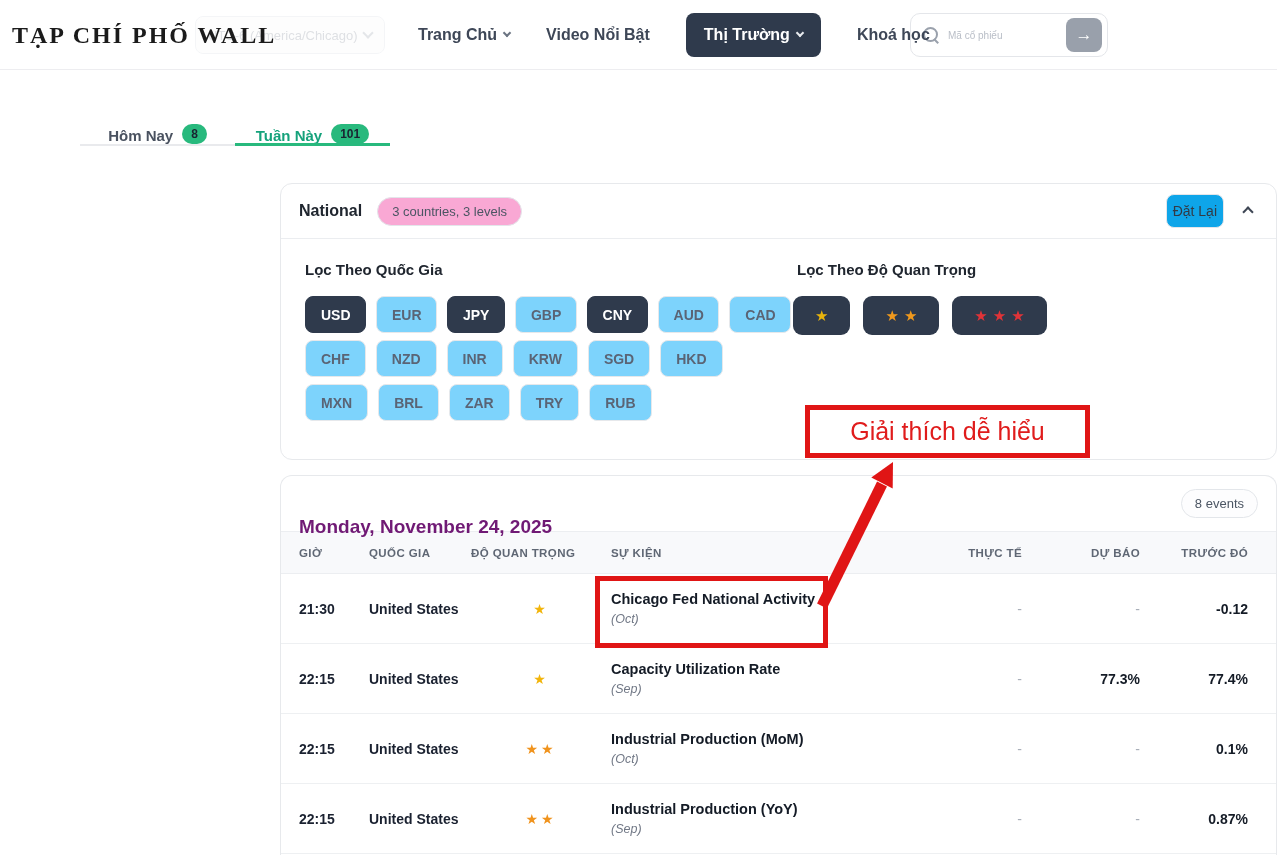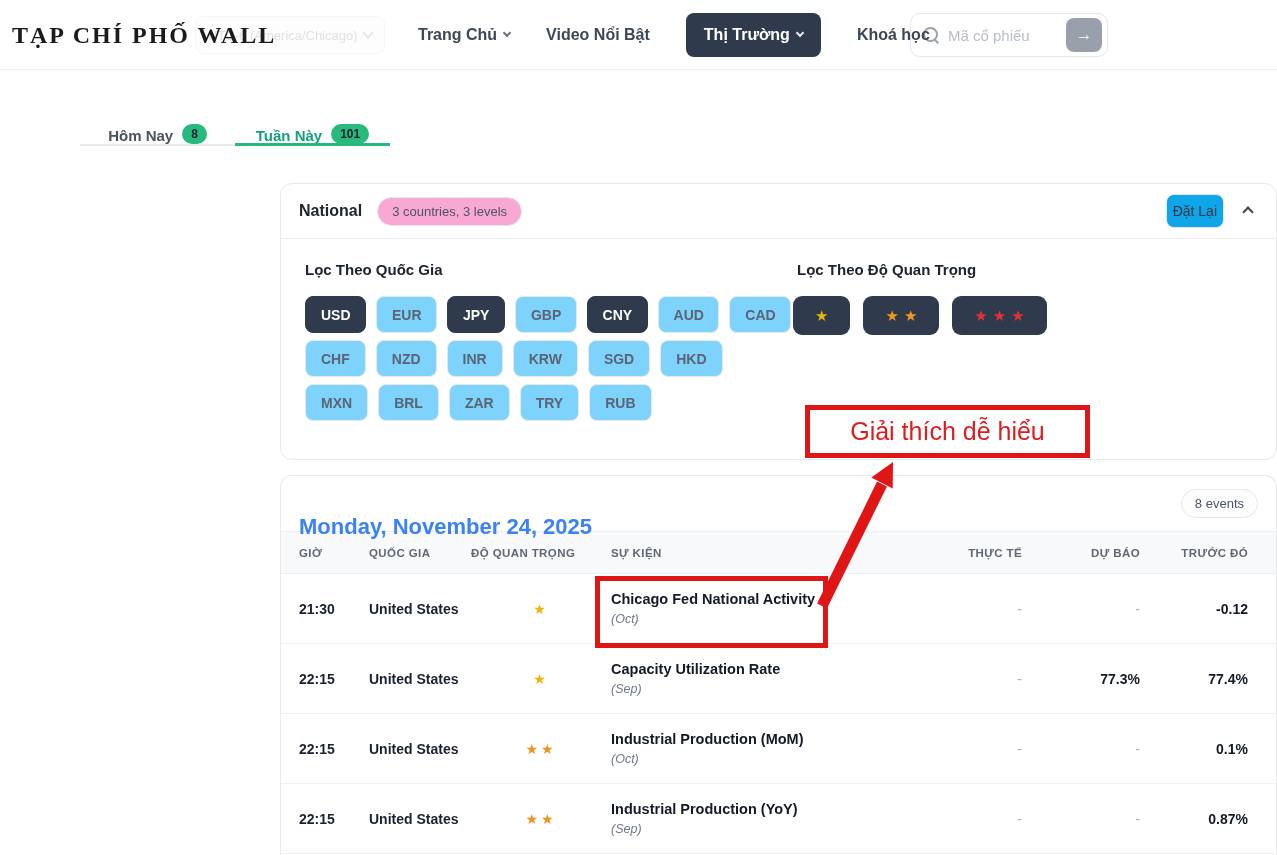--- a/index.html
+++ b/index.html
@@ -32,21 +32,21 @@
   .nav-item.pill .chev { color:#e7eaee; }
 
   .search { position:absolute; left:910px; top:13px; width:198px; height:44px;
     border:1px solid #e4e6ea; border-radius:10px; background:#fff; display:flex;
     align-items:center; padding:0 5px 0 12px; }
   .mag { position:relative; width:16px; height:16px; margin-right:9px; flex:none; }
   .mag::before { content:""; position:absolute; left:0; top:0; width:11px; height:11px;
     border:2px solid #9aa1ac; border-radius:50%; }
   .mag::after { content:""; position:absolute; left:11px; top:11px; width:6px; height:2px;
     background:#9aa1ac; transform:rotate(45deg); transform-origin:left center; }
-  .search-ph { flex:1; font-size:15px; color:#b9bec7; white-space:nowrap; }
+  .search-ph { flex:1; font-size:10px; color:#b9bec7; white-space:nowrap; }
   .search-btn { width:36px; height:34px; background:#99a0ab; border:none; border-radius:8px;
     color:#fff; font-size:17px; line-height:34px; text-align:center; cursor:pointer; flex:none; }
 
   
   .tabs { position:absolute; left:80px; top:100px; width:310px; height:46px;
     display:flex; border-bottom:2px solid #e9eaed; }
   .tab { position:relative; flex:1; display:flex; align-items:flex-end; justify-content:center;
     gap:9px; font-size:15px; font-weight:700; color:#4a5260; cursor:pointer; }
   .tab.active { color:#15a27b; }
   .tab.active::after { content:""; position:absolute; left:0; right:0; bottom:-2px;
@@ -91,21 +91,21 @@
   .arrow-svg { position:absolute; left:780px; top:440px; width:180px; height:180px; z-index:7;
     pointer-events:none; }
   .hl-rect { position:absolute; left:595px; top:576px; width:233px; height:72px;
     border:5px solid #e01515; z-index:5; pointer-events:none; }
 
   
   .table-card { position:absolute; left:280px; top:475px; width:997px; height:381px;
     background:#fff; border:1px solid #e7e9ec; border-bottom:none;
     border-radius:12px 12px 0 0; overflow:hidden; }
   .date-row { height:55px; display:flex; align-items:center; padding:0 18px; }
-  .date-title { font-size:22px; font-weight:700; color:#3b82f6;margin-top:47px; }
+  .date-title { font-size:19px; font-weight:700; color:#701a75;margin-top:47px; }
   .events-pill { margin-left:auto; font-size:13px; color:#4b5563; border:1px solid #e3e6ea;
     border-radius:16px; padding:6px 13px; background:#fdfdfe; }
 
   .grid { display:grid; grid-template-columns:70px 102px 140px 1fr 110px 118px 118px;
     align-items:center; padding:0 18px; }
   .thead { height:43px; background:#f8f9fb; border-top:1px solid #eceef1;
     border-bottom:1px solid #eceef1; font-size:11.5px; font-weight:700; color:#5f6774;
     letter-spacing:.4px; }
   .thead .c-imp { text-align:left; }
   .col-r { text-align:right; }

